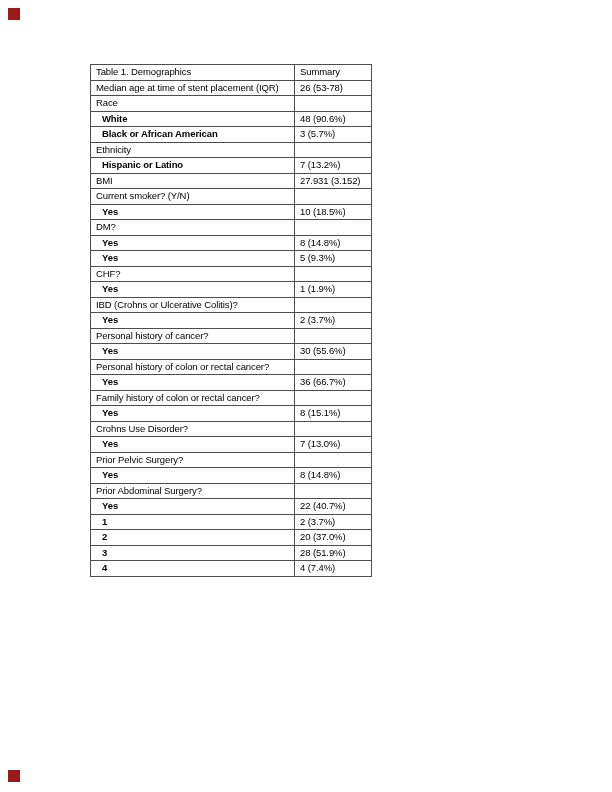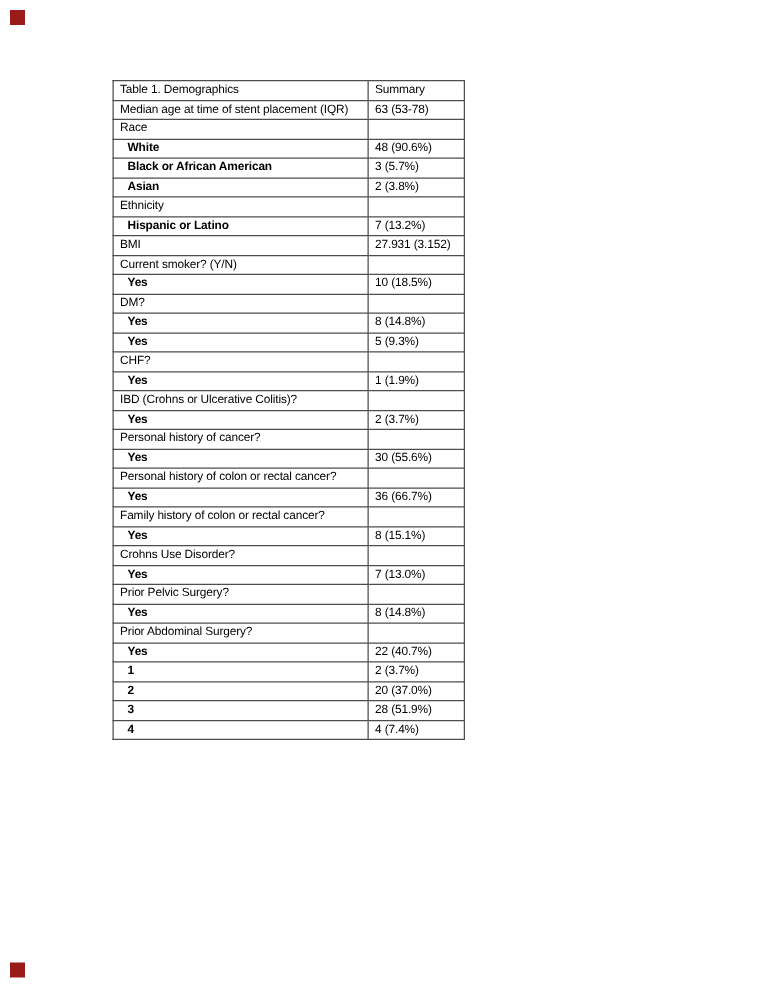--- a/index.html
+++ b/index.html
@@ -57,37 +57,33 @@
       <col class="col-label">
       <col class="col-value">
     </colgroup>
     <tbody>
       <tr>
         <td>Table 1. Demographics</td>
         <td>Summary</td>
       </tr>
         <tr>
       <td>Median age at time of stent placement (IQR)</td>
-      <td>63 (53-78)</td>
+      <td>26 (53-78)</td>
     </tr>
         <tr>
       <td>Race</td>
       <td></td>
     </tr>
         <tr>
       <td class="indent">White</td>
       <td>48 (90.6%)</td>
     </tr>
         <tr>
       <td class="indent">Black or African American</td>
       <td>3 (5.7%)</td>
-    </tr>
-        <tr>
-      <td class="indent">Asian</td>
-      <td>2 (3.8%)</td>
     </tr>
         <tr>
       <td>Ethnicity</td>
       <td></td>
     </tr>
         <tr>
       <td class="indent">Hispanic or Latino</td>
       <td>7 (13.2%)</td>
     </tr>
         <tr>

